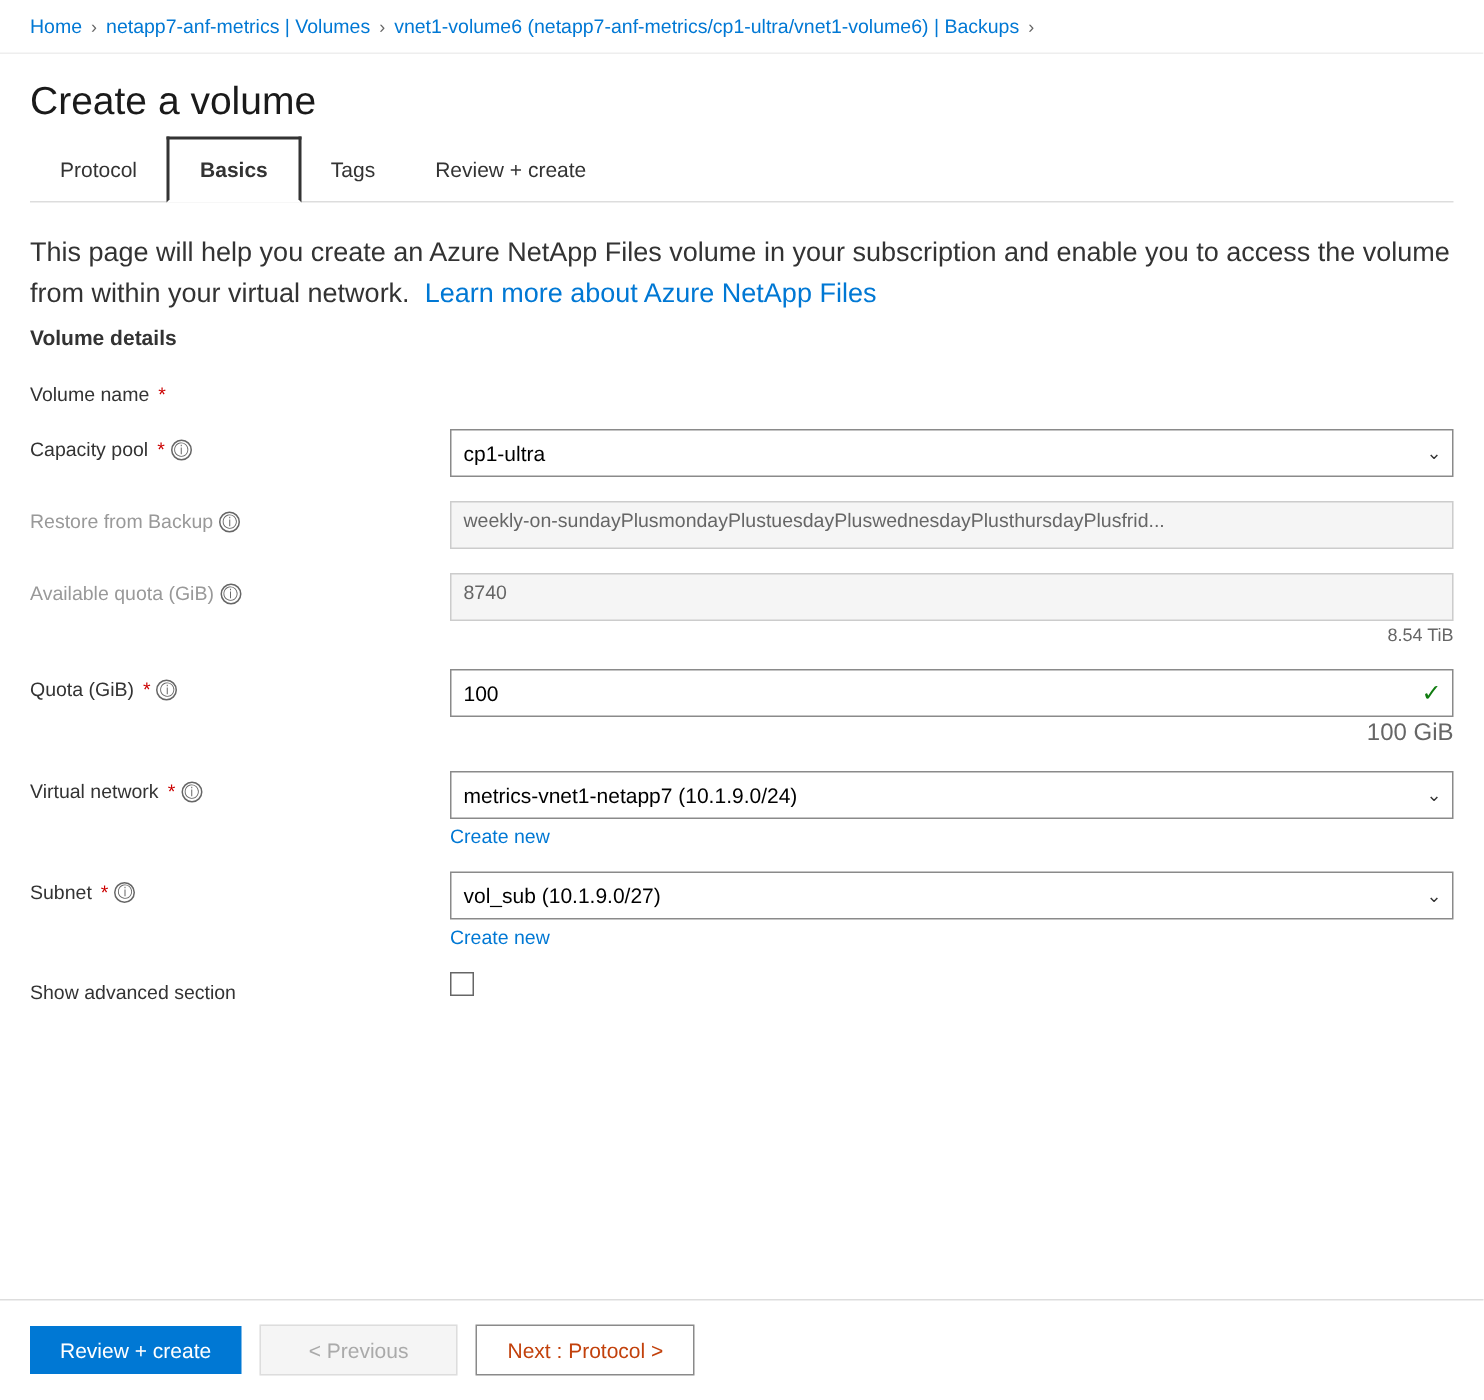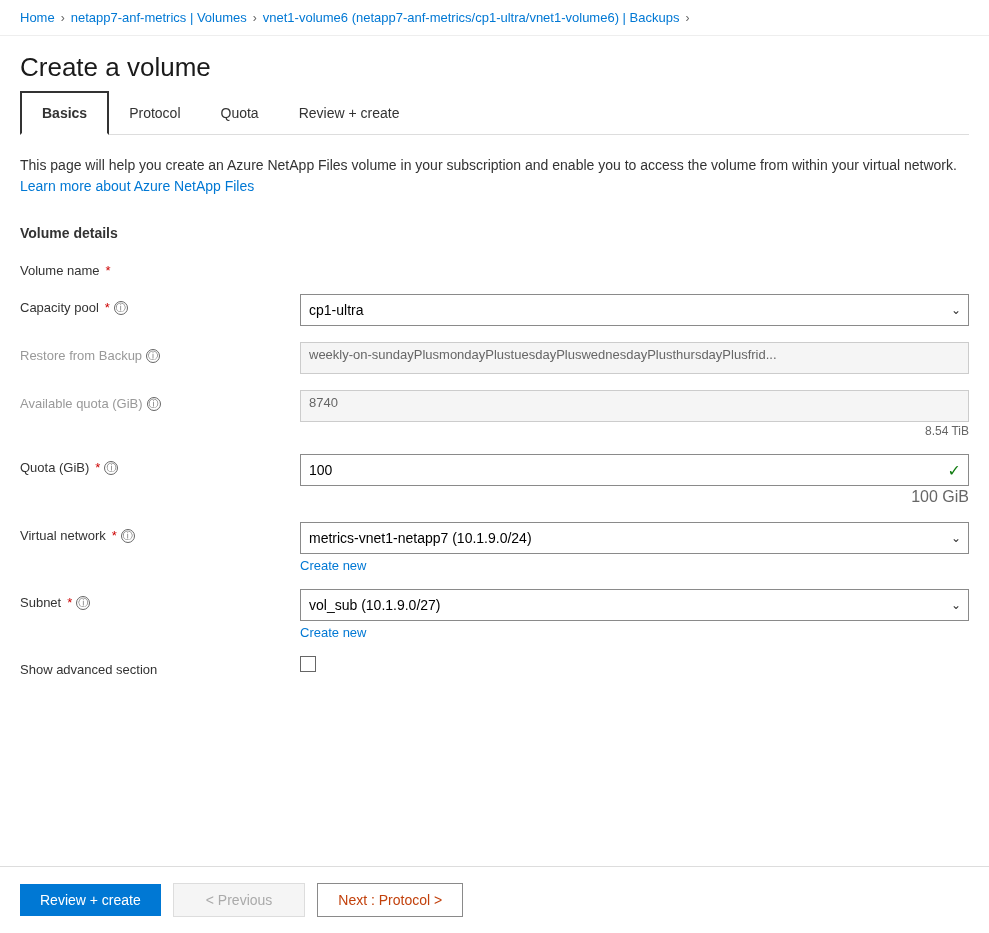--- a/index.html
+++ b/index.html
@@ -32,21 +32,21 @@
       background: none;
       position: relative;
     }
     .tab.active {
       font-weight: 600;
       border: 2px solid #333;
       border-bottom: 2px solid #fff;
       margin-bottom: -1px;
     }
 
-    .description-text { font-size: 14px; color: #333; margin-bottom: 28px; line-height: 1.5; }
+    .description-text { font-size: 18px; color: #333; margin-bottom: 8px; line-height: 1.5; }
     .description-link { color: #0078d4; text-decoration: none; cursor: pointer; }
 
     .section-title { font-size: 14px; font-weight: 700; margin-bottom: 16px; }
 
     .form-row {
       display: flex;
       align-items: flex-start;
       margin-bottom: 16px;
     }
     .form-label {
@@ -225,23 +225,23 @@
   <span class="breadcrumb-separator">›</span>
 </div>
 
 <div class="page-header">
   <h1 class="page-title">Create a volume</h1>
 </div>
 
 <div class="main-content">
 
   <div class="tabs-container">
+    <button class="tab">Protocol</button>
     <button class="tab active">Basics</button>
-    <button class="tab">Protocol</button>
-    <button class="tab">Quota</button>
+    <button class="tab">Tags</button>
     <button class="tab">Review + create</button>
   </div>
 
   <p class="description-text">
     <span>This page will help you create an Azure NetApp Files volume in your subscription and enable you to access the volume from within your virtual network.&nbsp;</span>
     <a class="description-link">Learn more about Azure NetApp Files</a>
   </p>
 
   <div class="section-title">Volume details</div>
 

